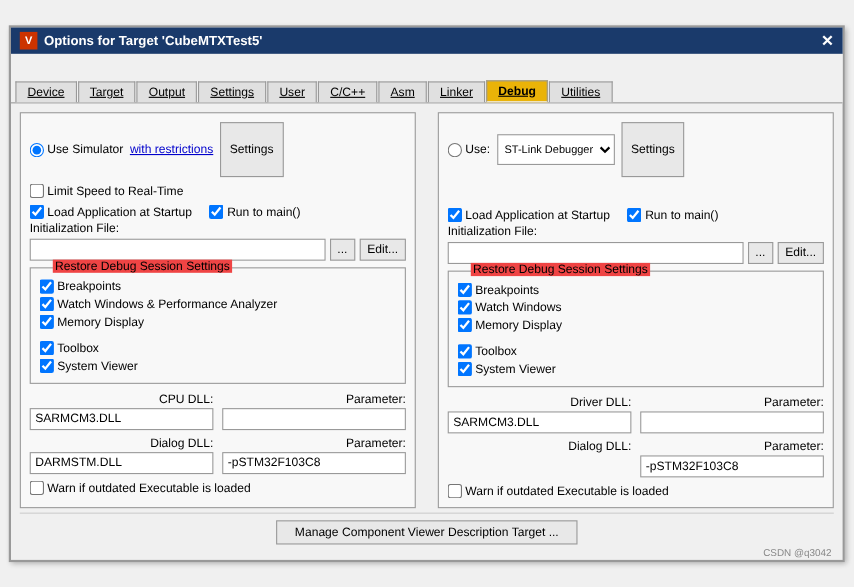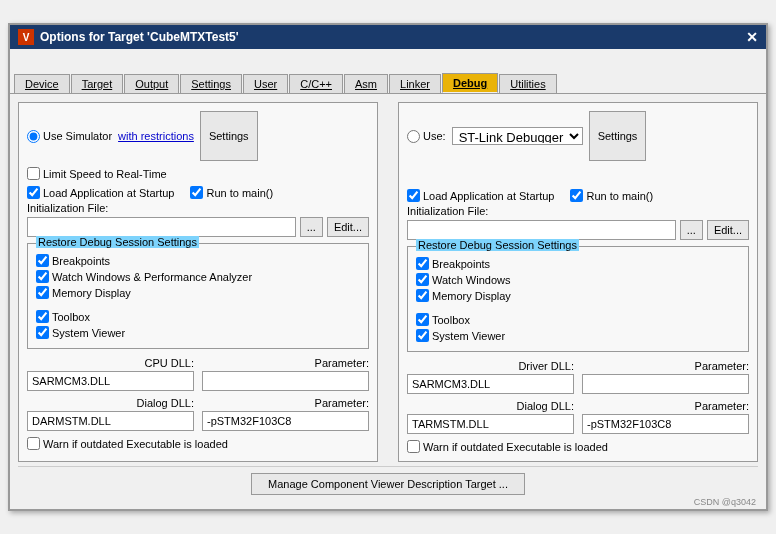--- a/index.html
+++ b/index.html
@@ -153,22 +153,22 @@
     }
     .group-box {
       border: 1px solid #999;
       padding: 6px 8px 6px 8px;
       margin-bottom: 8px;
       position: relative;
     }
     .group-box-title {
       position: absolute;
       top: -8px;
-      left: 8px;
-      background: #7dd3fc;
+      left: 20px;
+      background: #ef4444;
       padding: 0 2px;
       font-size: 11px;
     }
     .checkbox-grid {
       display: flex;
       gap: 8px;
       flex-direction: column;
     }
     .checkbox-col {
       flex: 1;
@@ -226,22 +226,22 @@
     .col-top {
       margin-bottom: 6px;
     }
     input[type="radio"], input[type="checkbox"] {
       margin: 0;
     }
     .use-select {
       border: 1px solid #999;
       background: white;
       padding: 1px 2px;
-      font-size: 13px;
-      height: 18px;
+      font-size: 10px;
+      height: 28px;
     }
     .limit-speed-row {
       margin-bottom: 6px;
     }
   </style>
 </head>
 <body>
 
 <div class="window" style="position:relative;">
 
@@ -464,21 +464,20 @@
               <div class="dll-label">Parameter:</div>
               <input type="text" class="dll-input" style="">
             </div>
           </div>
         </div>
 
         <div class="dll-section">
           <div class="dll-row">
             <div class="dll-field">
               <div class="dll-label">Dialog DLL:</div>
-              <input type="text" class="dll-input" value="TARMSTM.DLL" style="">
             </div>
             <div class="dll-field">
               <div class="dll-label">Parameter:</div>
               <input type="text" class="dll-input" value="-pSTM32F103C8" style="">
             </div>
           </div>
         </div>
 
         <div class="warn-row">
           <label class="checkbox-label">

